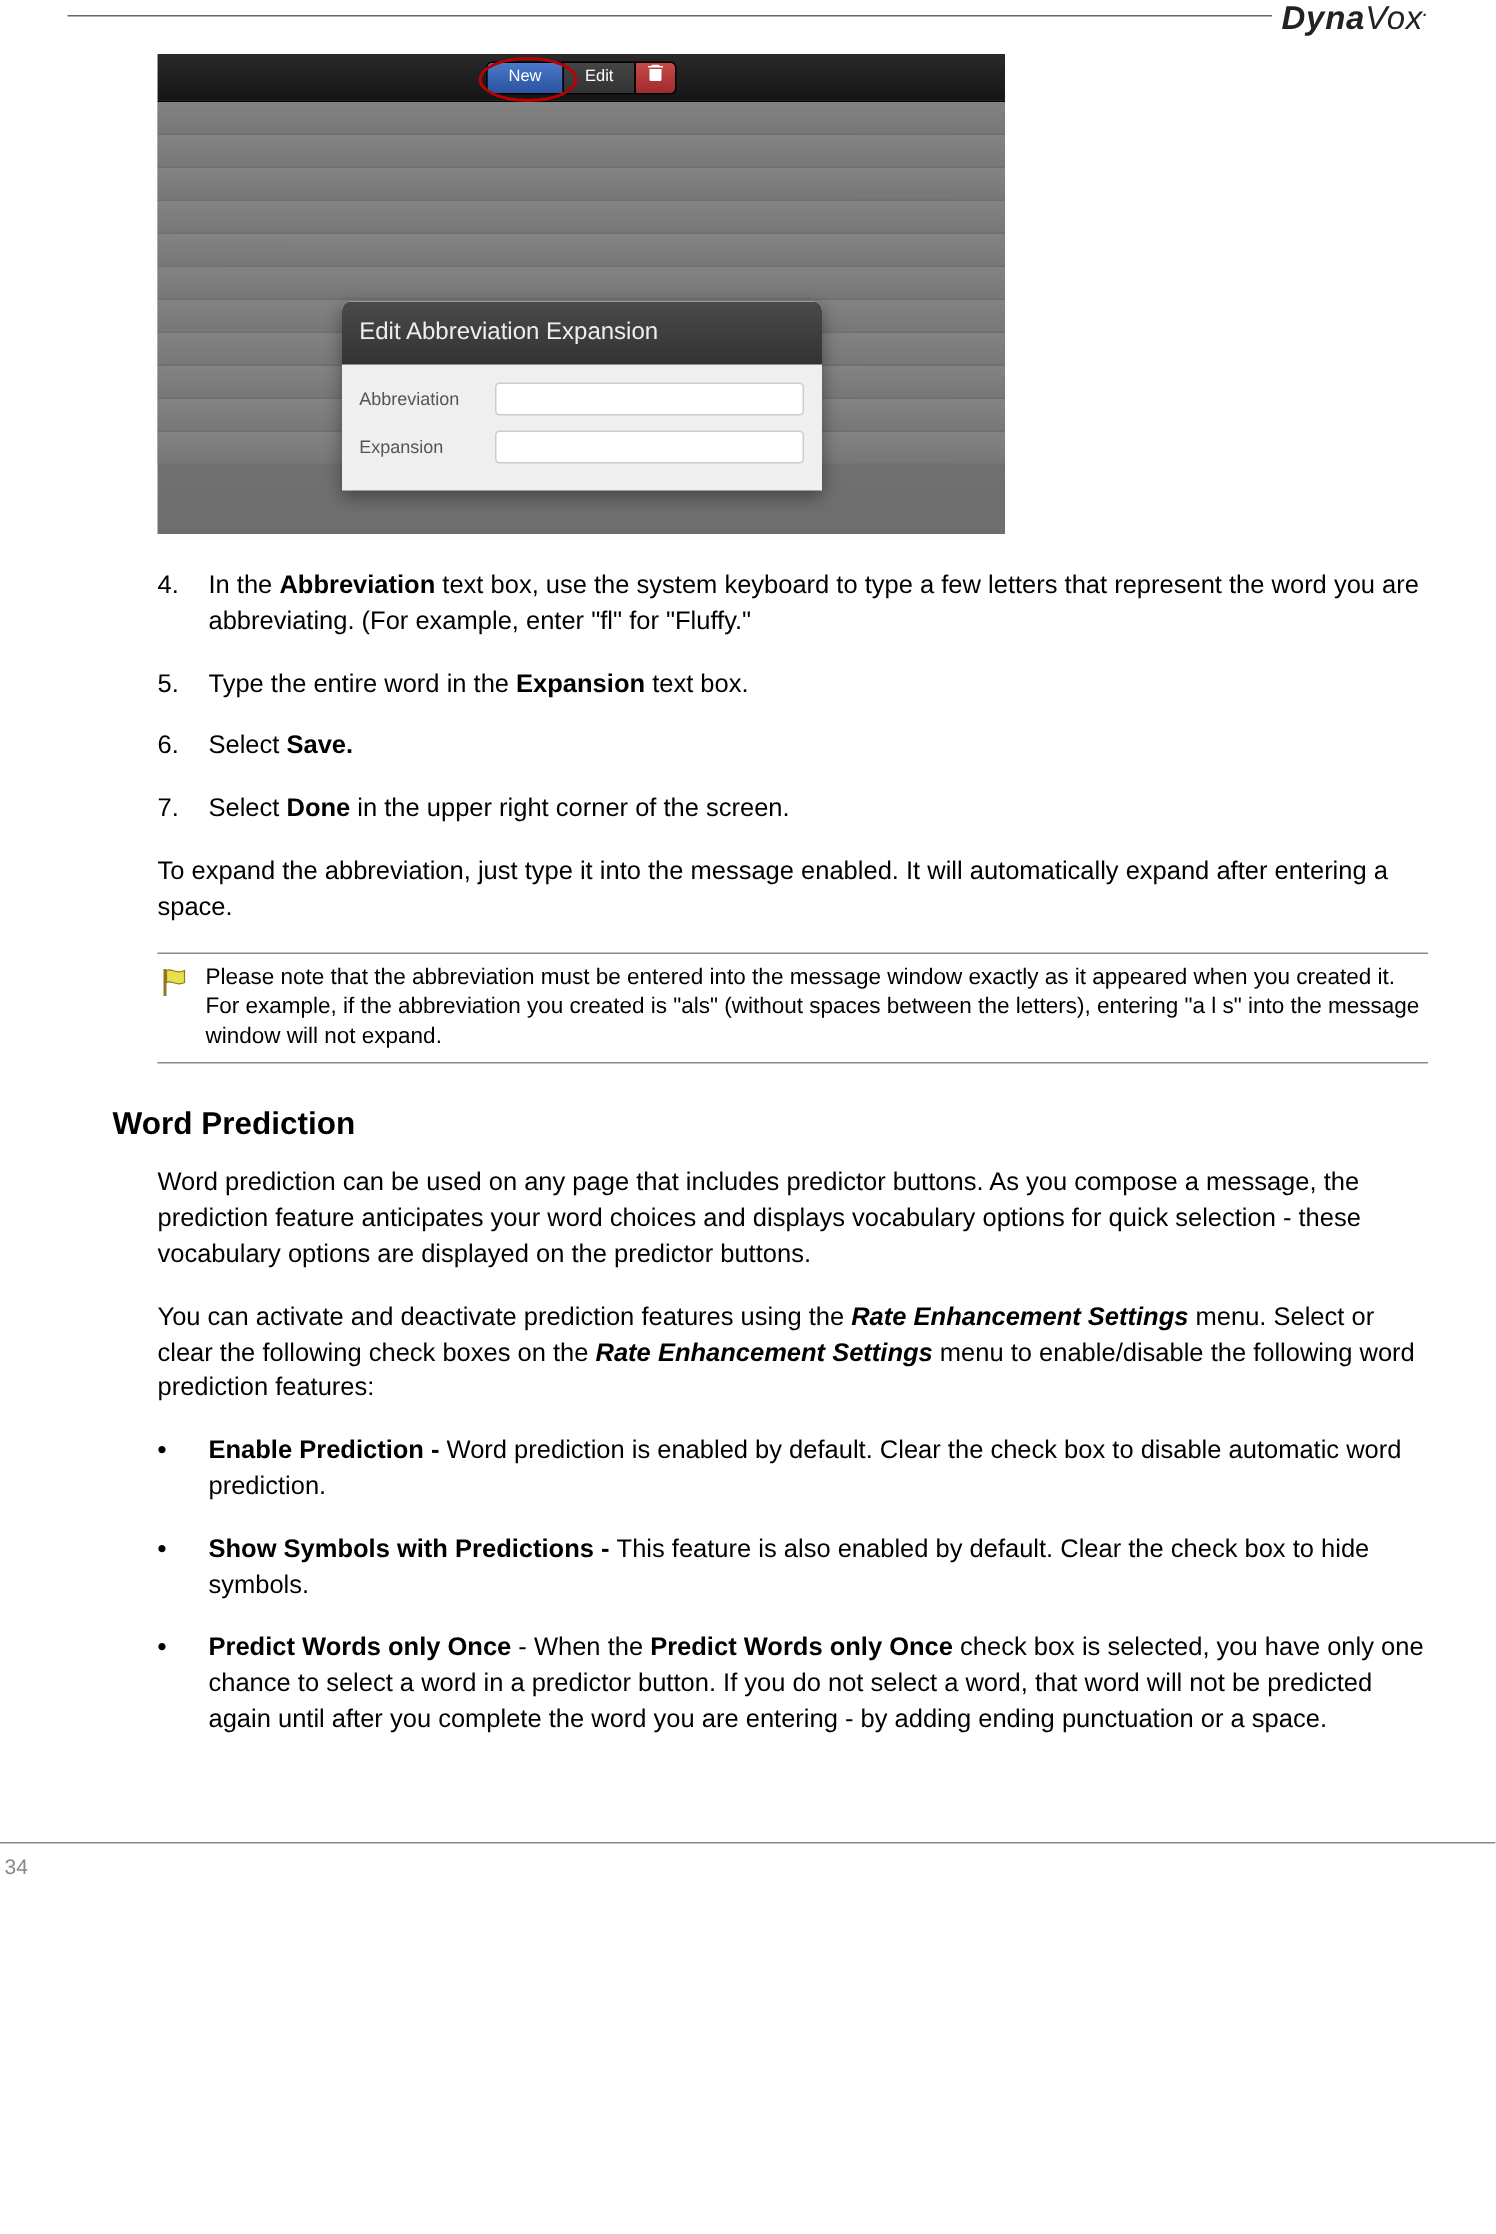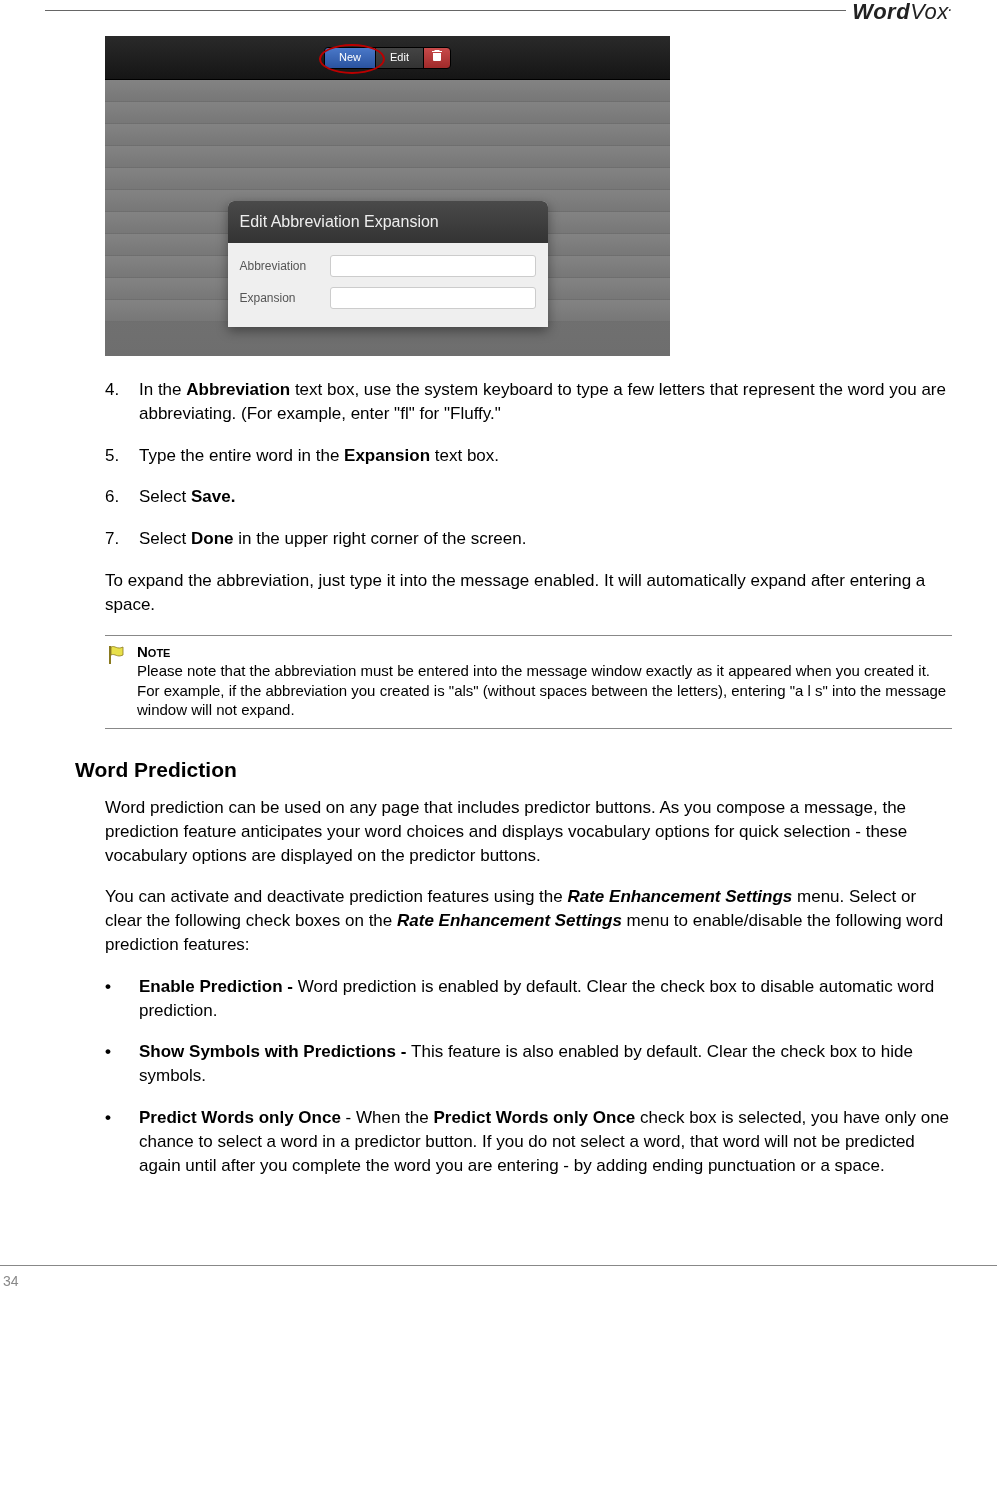--- a/index.html
+++ b/index.html
@@ -68,21 +68,21 @@
     padding: 0 8px;
     background: #5aa83c;
     color: #fff;
     font-size: 11px;
     display: flex;
     align-items: center;
     gap: 3px;
   }
   .ss-toolbar {
     background: linear-gradient(#2a2a2a, #151515);
-    height: 44px;
+    height: 32px;
     display: flex;
     align-items: center;
     justify-content: center;
     gap: 0;
     border-bottom: 1px solid #000;
   }
   .ss-tb-btn {
     font-size: 11px;
     color: #fff;
     padding: 4px 14px;
@@ -216,35 +216,35 @@
   
   .bullets { margin-top: 6px; }
   .bullet-item { display: flex; margin-bottom: 18px; }
   .bullet-mark { width: 34px; flex-shrink: 0; font-weight: bold; }
   .bullet-txt { flex: 1; }
   .bold { font-weight: 700; }
   .italic { font-style: italic; font-weight: bold; }
   
   .footer {
     border-top: 1px solid #888;
-    margin-top: 88px;
+    margin-top: 70px;
     padding-top: 6px;
     font-size: 14px;
     color: #888;
     margin-left: -45px;
     padding-left: 0;
     width: 997px;
   }
   .page-num { margin-left: 3px; }
 </style>
 </head>
 <body>
 
 <div class="top-rule">
-  <span class="brand"><span class="bold">Word</span><span class="thin">Vox</span><span style="font-size:10px;vertical-align:super">.</span></span>
+  <span class="brand"><span class="bold">Dyna</span><span class="thin">Vox</span><span style="font-size:10px;vertical-align:super">.</span></span>
 </div>
 
 <div class="content">
 
 
   <div class="screenshot">
     <div class="ss-toolbar">
       <div class="ss-tb-btn new">
         <span>New</span>
         <span class="circle-annot"></span>
@@ -308,21 +308,20 @@
   <p class="para">To expand the abbreviation, just type it into the message enabled. It will automatically expand after entering a space.</p>
 
   <div class="note-box">
     <div class="note-icon">
       <svg width="22" height="22" viewBox="0 0 22 22">
         <rect x="4" y="2" width="2" height="18" fill="#8a7a20"></rect>
         <path d="M6 3 C10 1 12 6 18 3 L18 11 C12 14 10 9 6 11 Z" fill="#e8e04a" stroke="#8a7a20" stroke-width="0.8"></path>
       </svg>
     </div>
     <div class="note-content">
-      <div class="note-label">Note</div>
       <div>Please note that the abbreviation must be entered into the message window exactly as it appeared when you created it. For example, if the abbreviation you created is "als" (without spaces between the letters), entering "a l s" into the message window will not expand.</div>
     </div>
   </div>
 
   <h2 class="section">Word Prediction</h2>
 
   <p class="para">Word prediction can be used on any page that includes predictor buttons. As you compose a message, the prediction feature anticipates your word choices and displays vocabulary options for quick selection - these vocabulary options are displayed on the predictor buttons.</p>
 
   <p class="para">
     <span>You can activate and deactivate prediction features using the </span><span class="italic">Rate Enhancement Settings</span><span> menu. Select or clear the following check boxes on the </span><span class="italic">Rate Enhancement Settings</span><span> menu to enable/disable the following word prediction features:</span>

